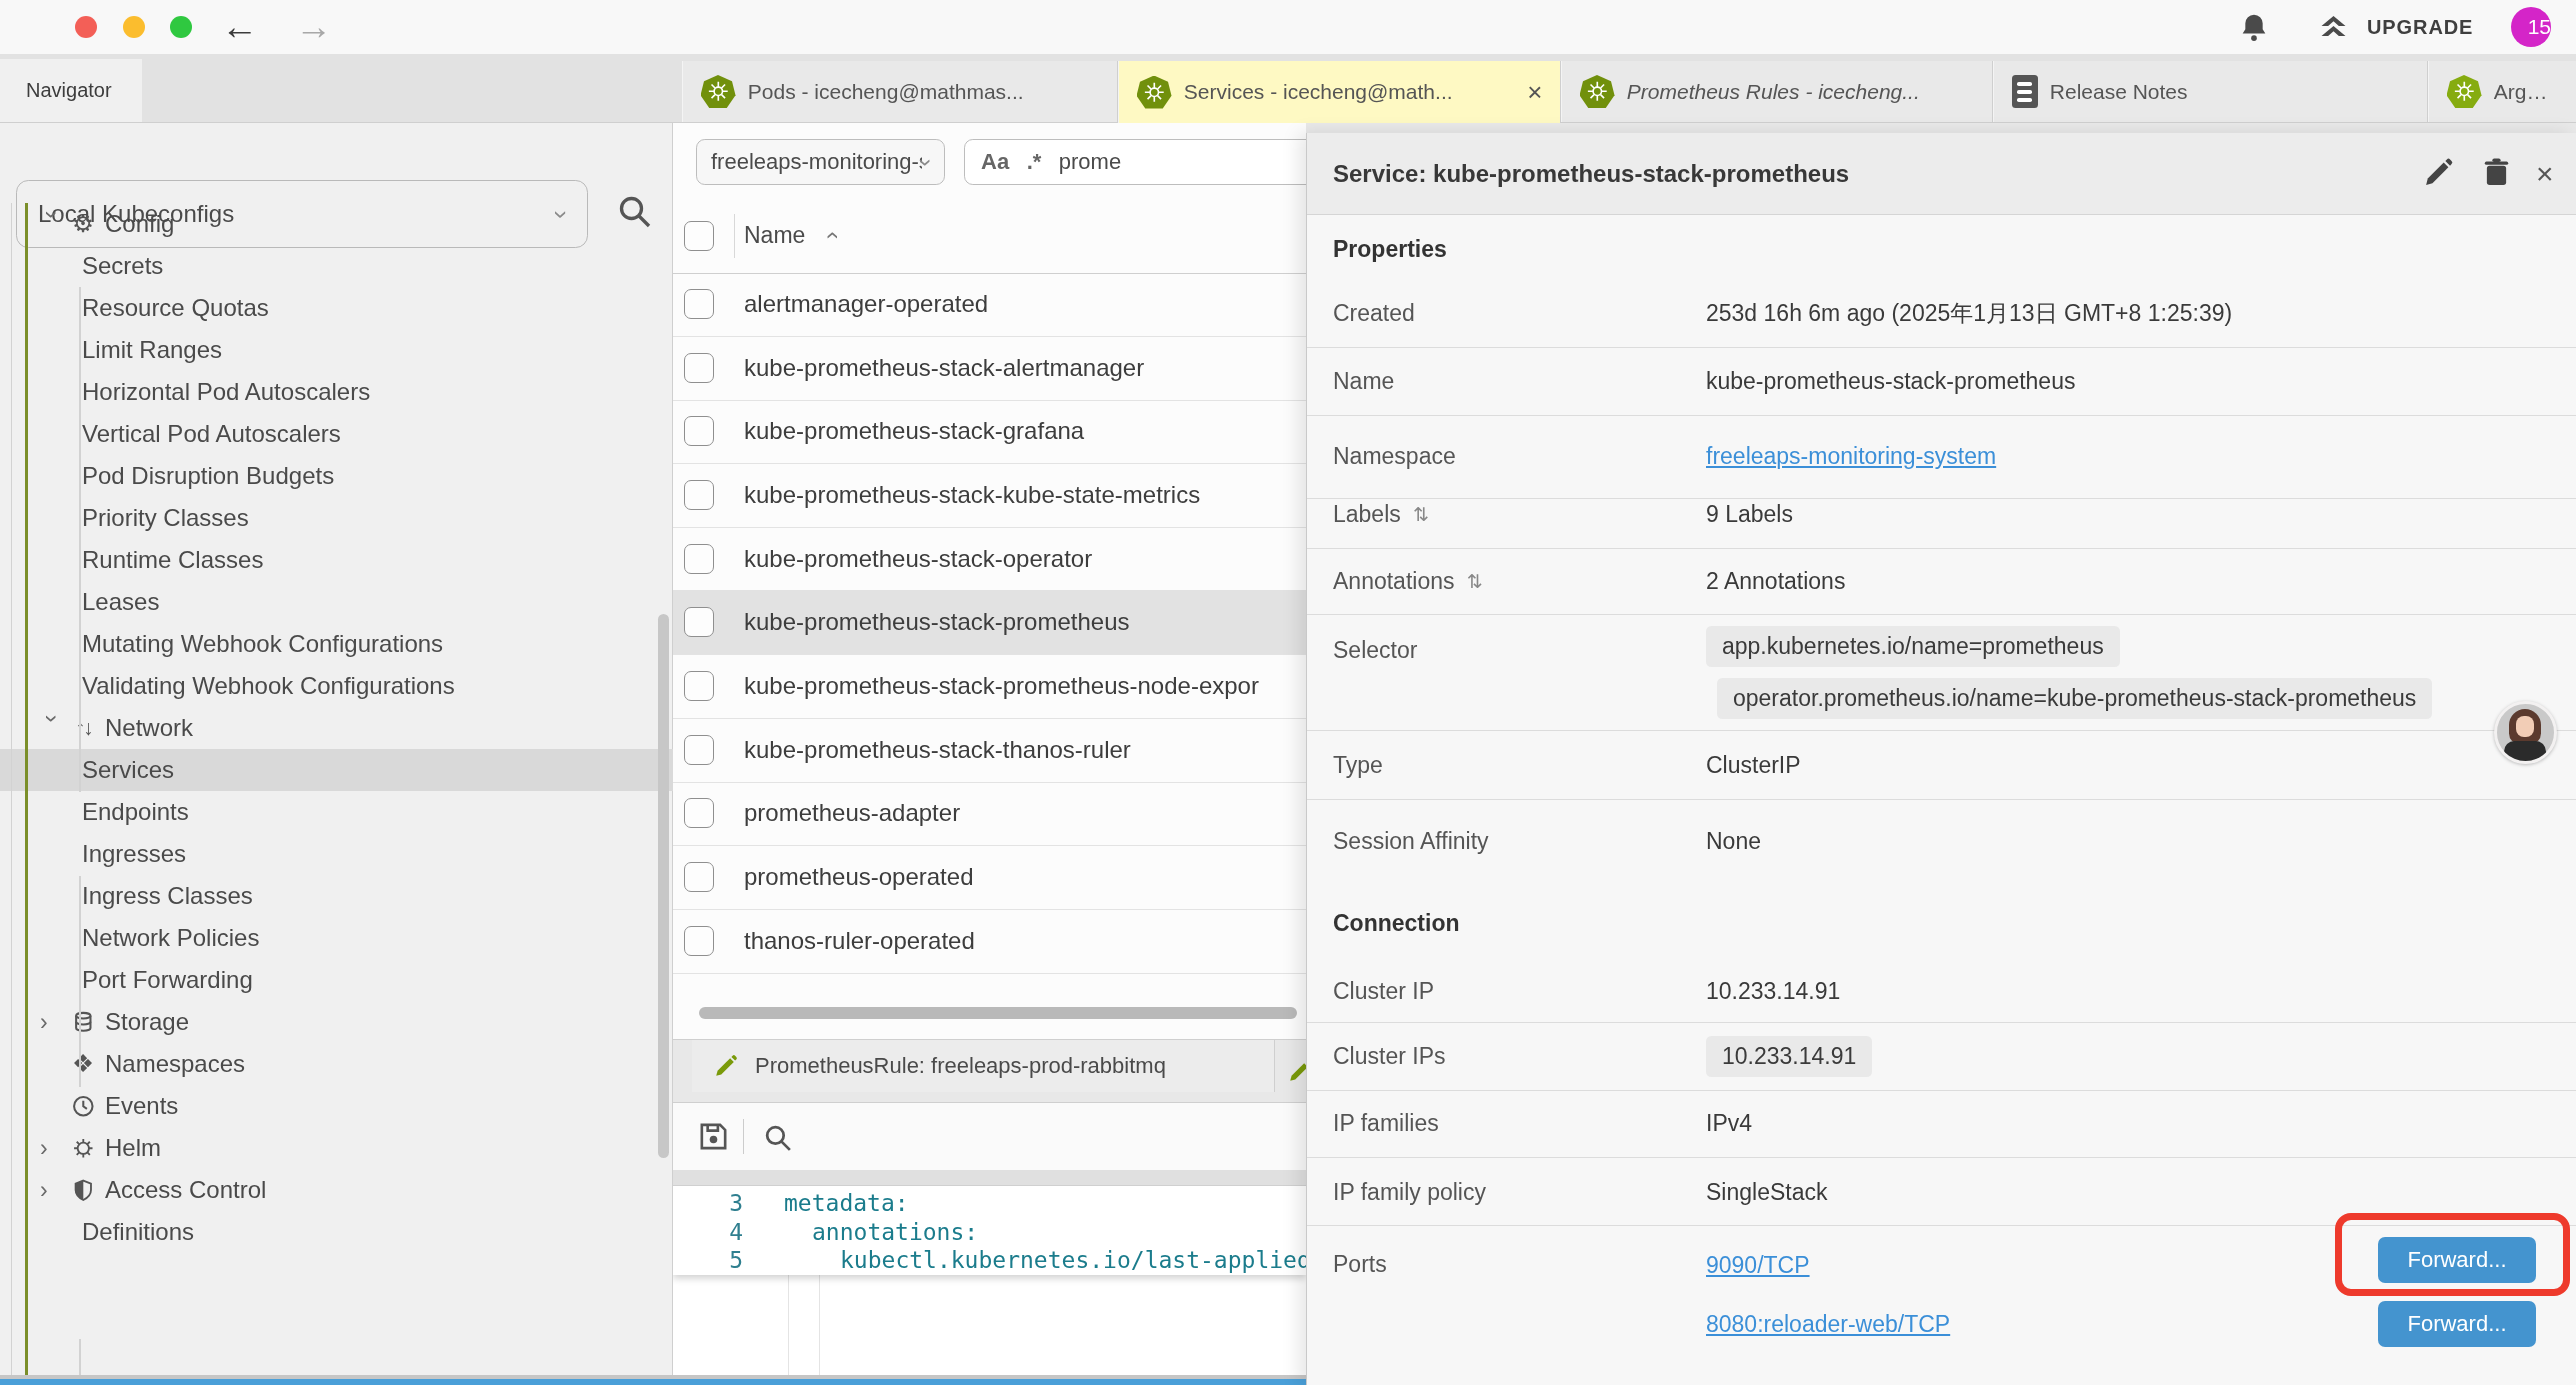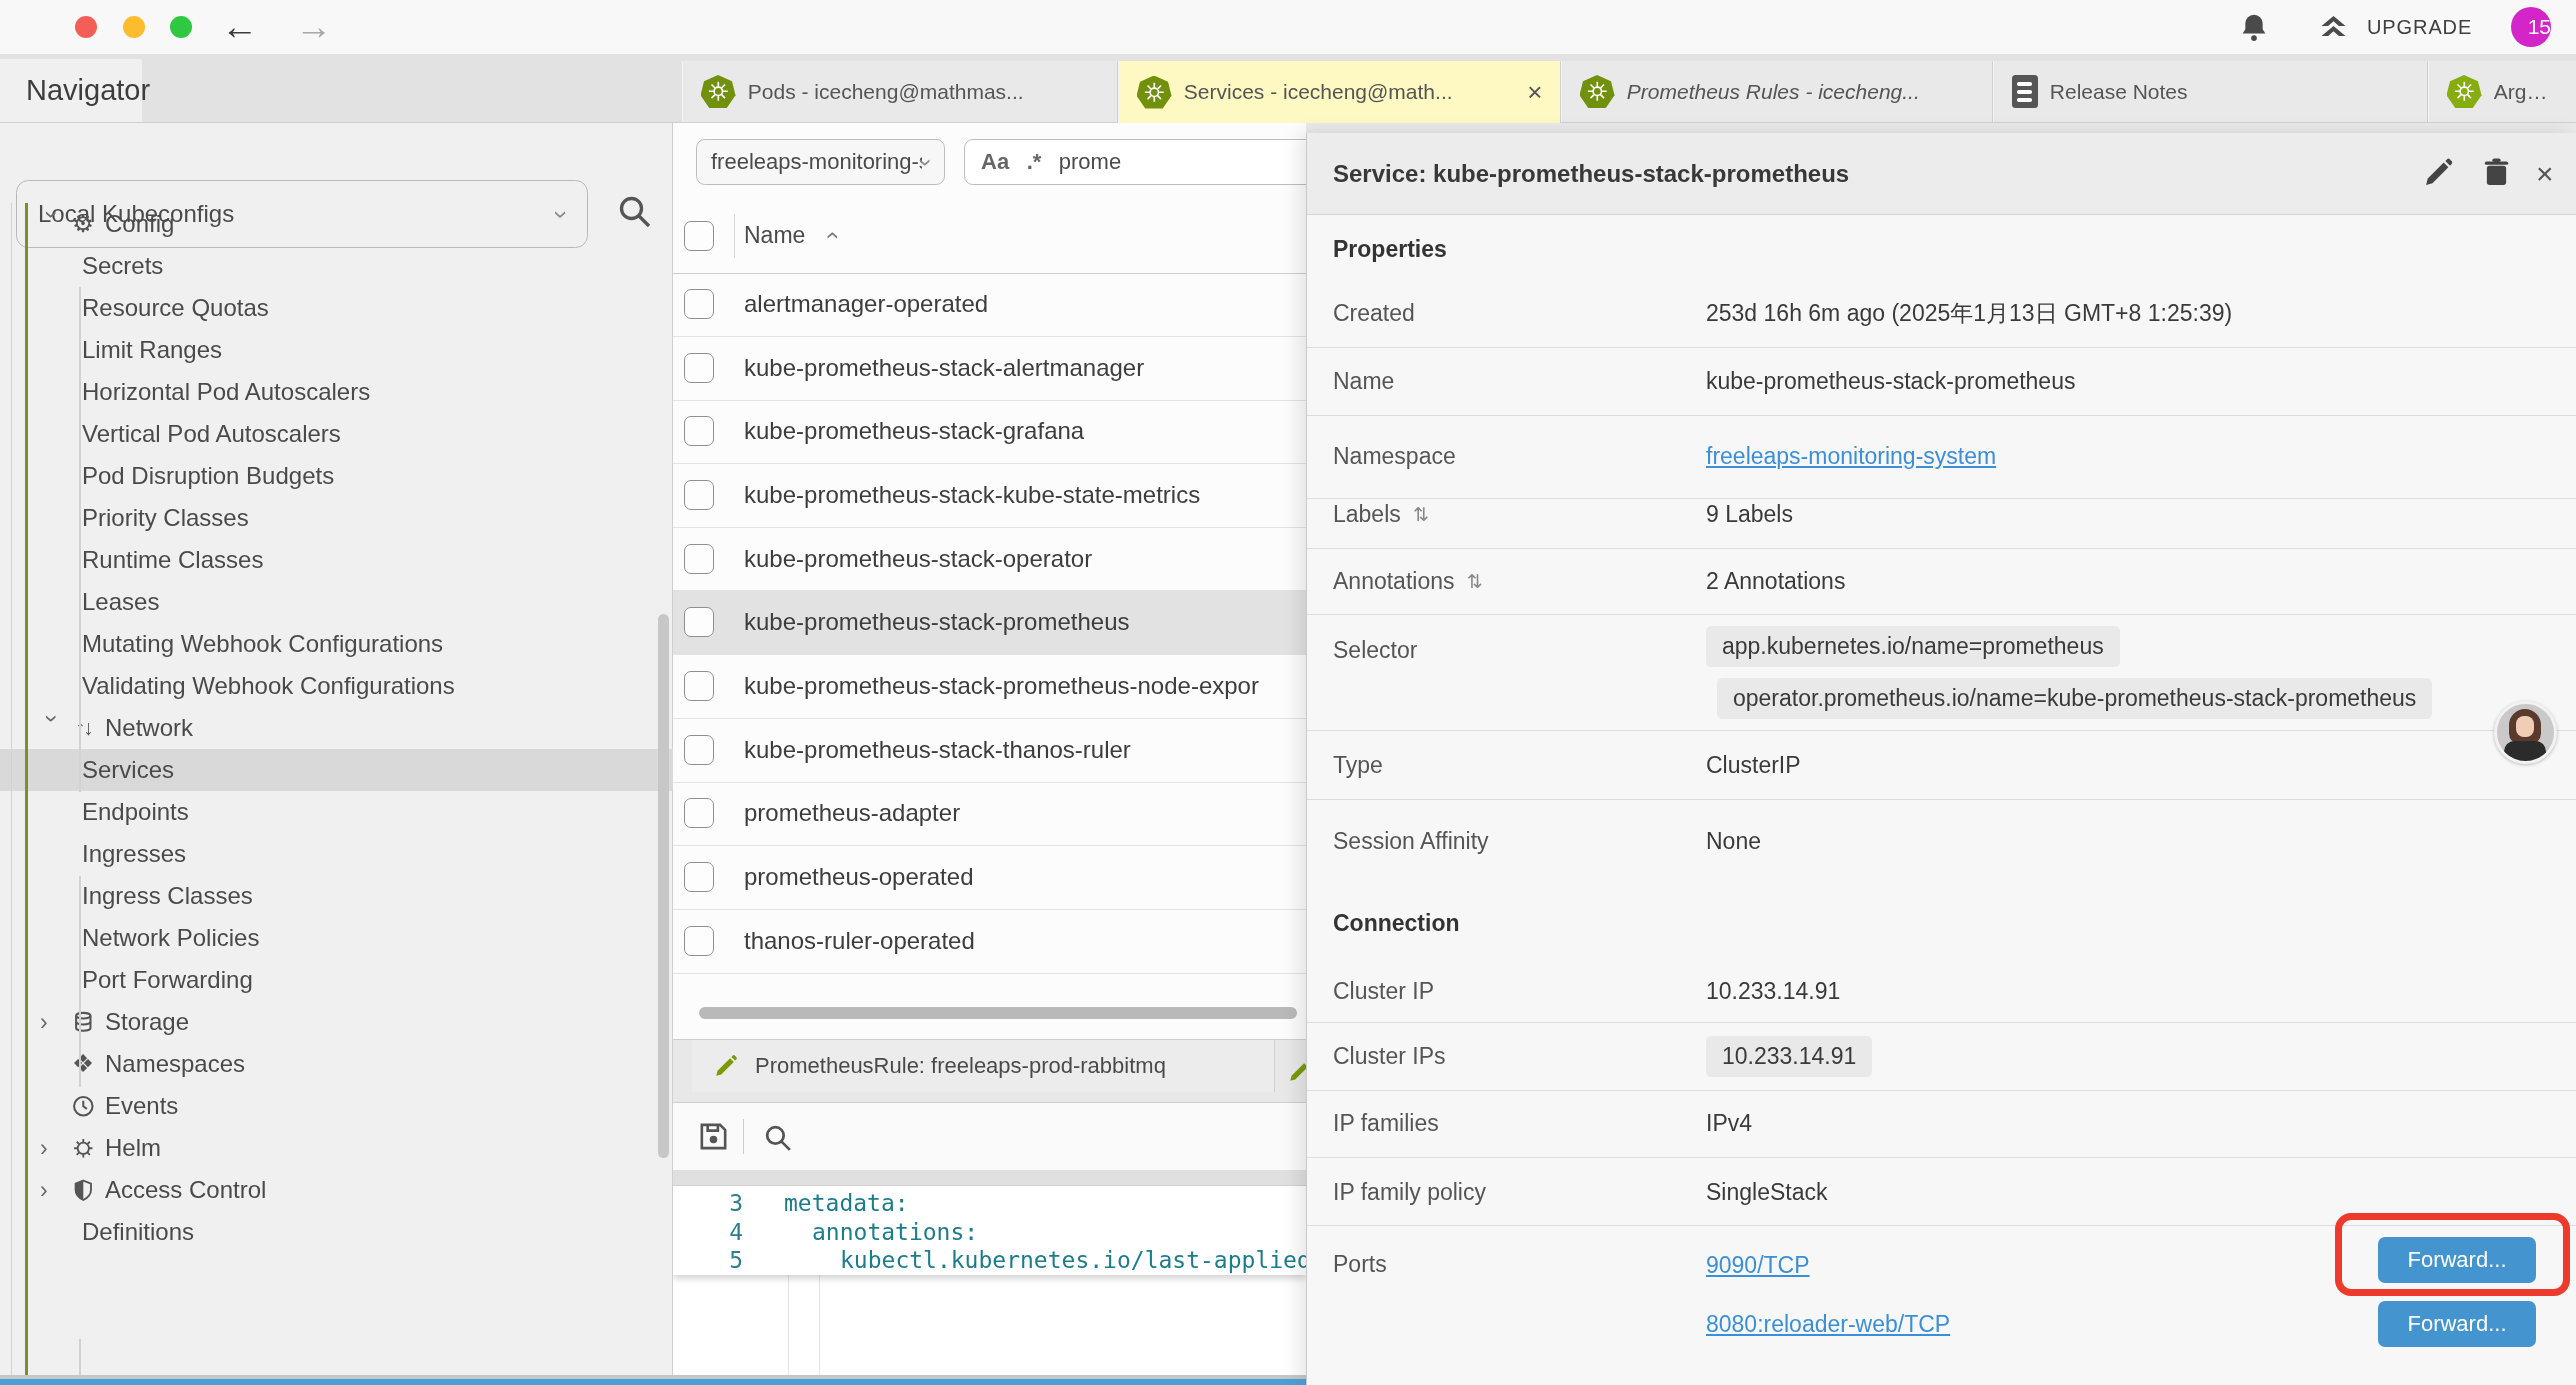--- a/index.html
+++ b/index.html
@@ -5,36 +5,36 @@
   html,body{margin:0;padding:0}
   body{width:2576px;height:1385px;overflow:hidden;background:#e9e9e9;
        font-family:"Liberation Sans","DejaVu Sans",sans-serif;color:#444;}
   .abs{position:absolute}
   svg{display:block}
 
   
   #titlebar{left:0;top:0;width:2576px;height:54px;background:#f8f8f8;border-bottom:0.9px solid #d8d8d8}
   .light{width:22px;height:22px;border-radius:50%;top:16px}
   .navarrow{font-size:37px;line-height:54px;top:0}
-  #upgrade-label{font-size:20px;font-weight:normal;letter-spacing:0.9px;color:#3f3f3f;line-height:54px}
+  #upgrade-label{font-size:20px;font-weight:bold;letter-spacing:0.9px;color:#3f3f3f;line-height:54px}
   #notif-badge{width:40px;height:40px;border-radius:50%;background:#d425c8;color:#fff;font-size:21px;
                font-weight:normal;text-align:right;line-height:40px;top:7px}
 
   
   #tabstrip{left:0;top:54px;width:2576px;height:68px;background:#e2e2e2;border-bottom:0.9px solid #cfcfcf}
   .tab{top:7px;height:61px;display:flex;align-items:center;gap:12.3px;padding:0 17.5px;box-sizing:border-box;
        background:#e9e9e9;border-right:0.9px solid #cfcfcf;border-left:0.9px solid #f4f4f4;overflow:hidden;white-space:nowrap}
   .tab.active{background:#fef9c3;height:62px}
   .tab .tlabel{font-size:21px;color:#555;overflow:hidden;text-overflow:ellipsis}
   .tab .tlabel.it{font-style:italic}
   .k8badge{flex:0 0 auto;width:35px;height:33px;display:flex;align-items:center;justify-content:center;
            background:#71900c;clip-path:polygon(50% 0,90% 19%,100% 61%,75% 100%,25% 100%,0 61%,10% 19%)}
   .k8badge.bright{background:#86ac10}
   #navigator-tab{left:0;top:5.3px;height:63px;width:142px;background:#f0f0f0;display:flex;align-items:center;padding-left:26px;box-sizing:border-box}
-  #navigator-tab span{font-size:29px;color:#3d3d3d}
+  #navigator-tab span{font-size:20px;color:#3d3d3d}
   .docicon{flex:0 0 auto;width:26px;height:33px;background:#555;border-radius:3.5px;position:relative}
   .docicon i{position:absolute;left:5.3px;right:5.3px;height:3.5px;background:#fff;border-radius:1.8px}
 
   
   #sidebar{left:0;top:123px;width:673px;height:1263px;background:#f0f0f0;border-right:0.9px solid #cfcfcf;box-sizing:border-box}
   #ctx-select{left:16px;top:57px;width:572px;height:68px;border:1.8px solid #b9b9b9;border-radius:12.3px;
               box-sizing:border-box;display:flex;align-items:center;padding:0 21px;font-size:24px;color:#4a4a4a}
   #ctx-select .grow{flex:1}
   .chev-d{display:inline-block;font-size:26px;color:#8a8a8a;transform:rotate(90deg)}
   #tree{left:0;top:80px;width:673px}

